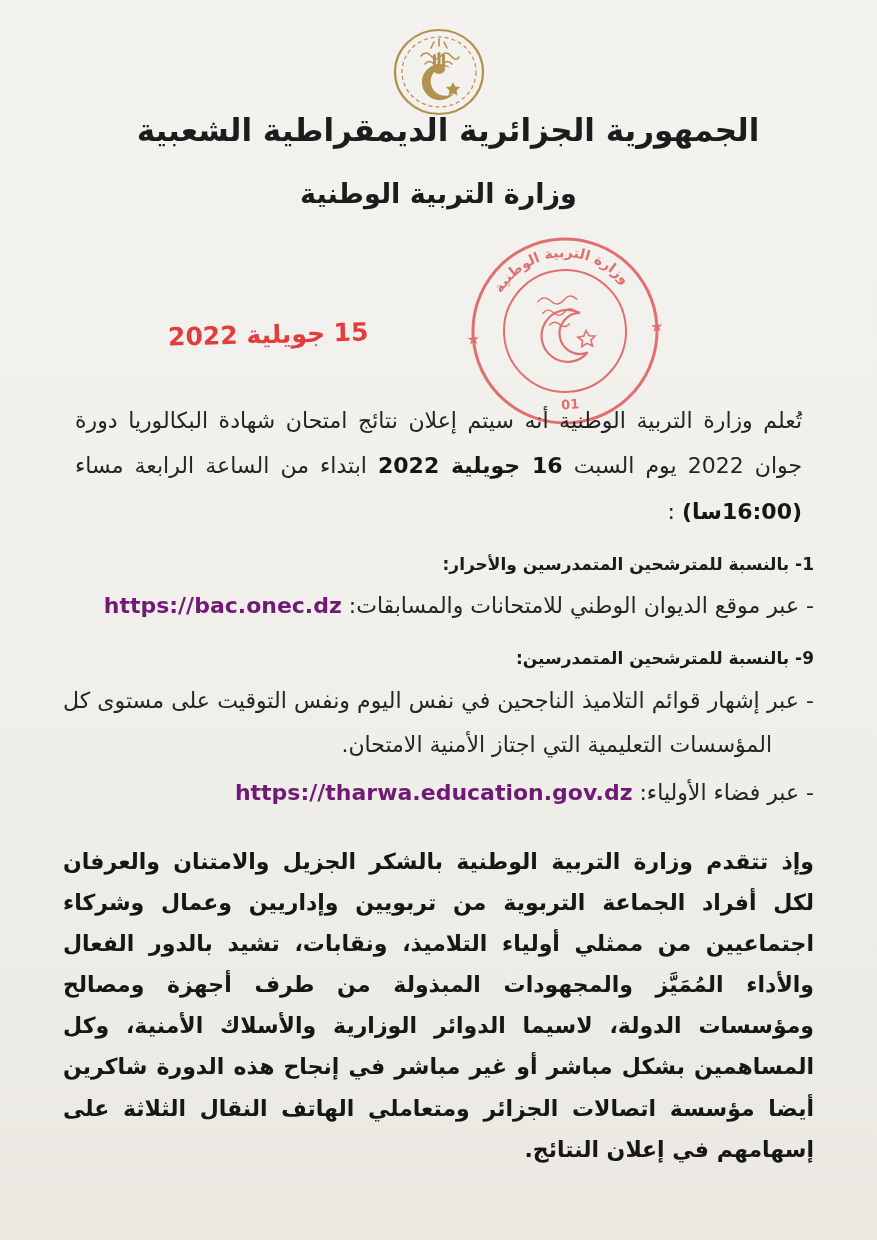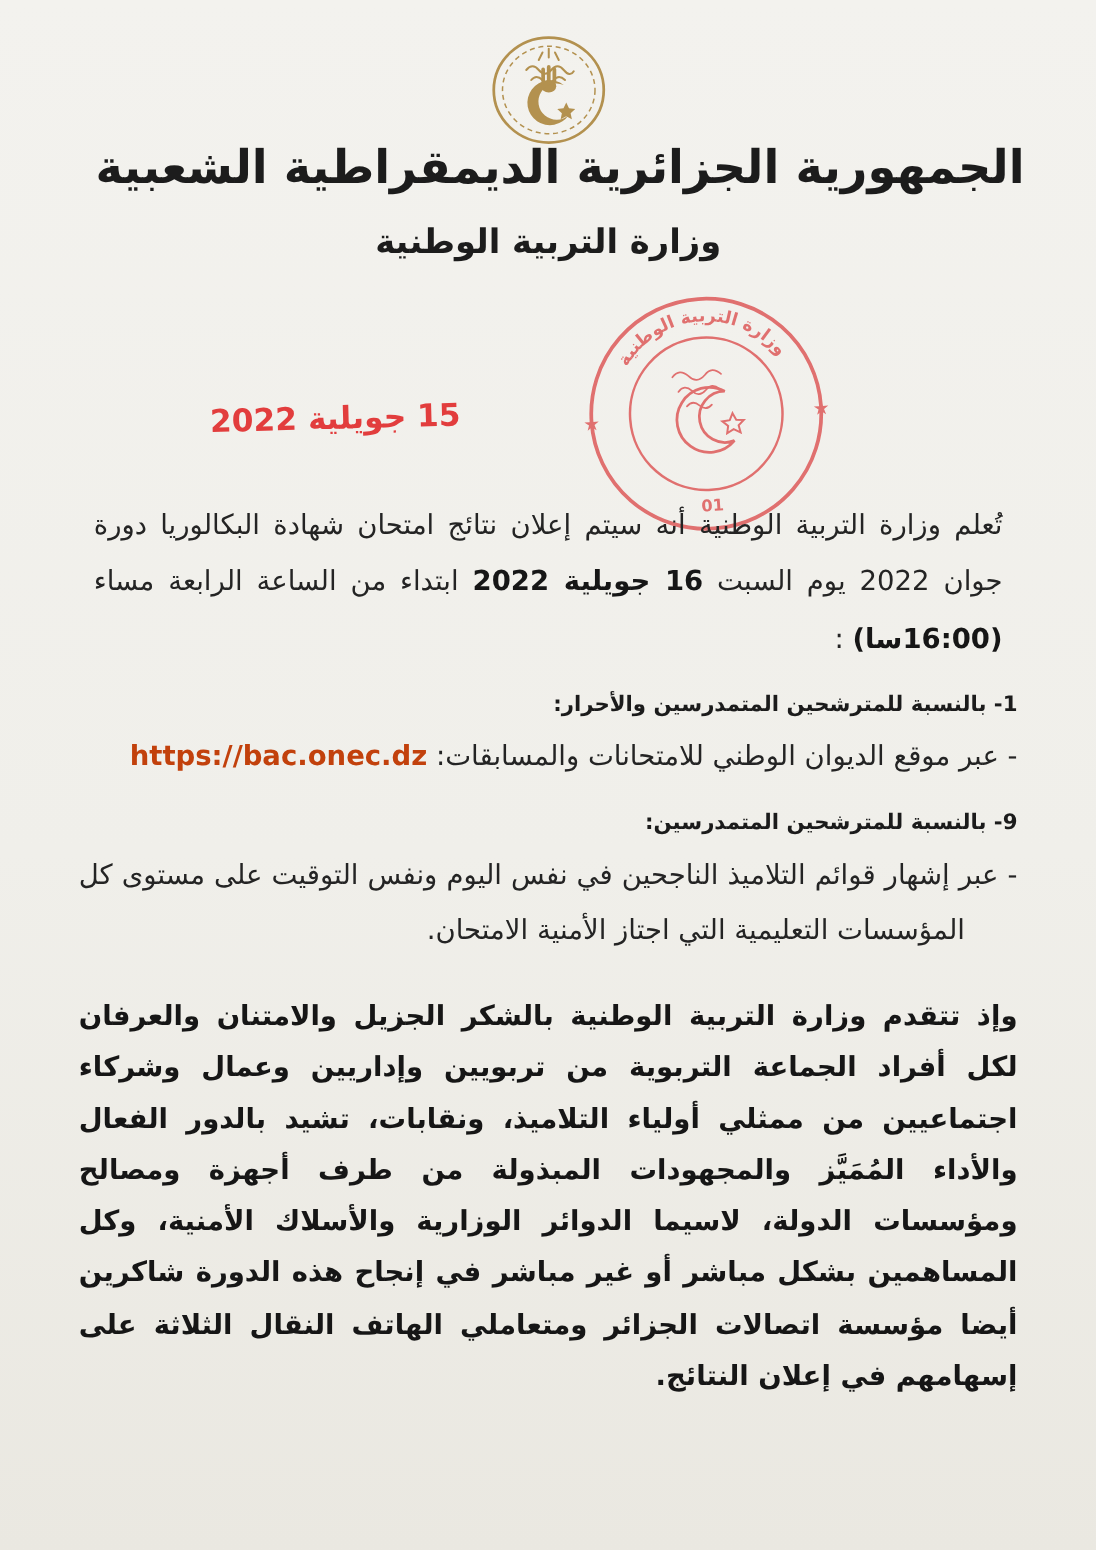--- a/index.html
+++ b/index.html
@@ -6,21 +6,21 @@
   body{
     width:877px;height:1240px;position:relative;overflow:hidden;
     font-family:"DejaVu Sans", sans-serif;
     background:linear-gradient(180deg,#f3f2ee 0%,#f0efea 55%,#eae8e1 100%);
     color:#1f1f1f;
   }
   .page{position:absolute;inset:0;}
   
   .emblem{position:absolute;top:26px;left:50%;transform:translateX(-50%);}
   .hdr-line{position:absolute;left:0;right:0;text-align:center;font-weight:bold;color:#1c1c1c;}
-  .republic{top:112px;font-size:37px;letter-spacing:0;padding-left:19px;}
+  .republic{top:112px;font-size:31px;letter-spacing:0;padding-left:19px;}
   .ministry{top:178px;font-size:27px;}
   
   .doc-title{
     position:absolute;top:246px;left:352px;width:190px;text-align:center;
     font-size:60px;font-weight:bold;color:#262626;line-height:1.2;
   }
   .seal{position:absolute;top:228px;left:462px;opacity:.82;transform:rotate(-4deg);}
   .date-stamp{
     position:absolute;top:320px;left:168px;direction:rtl;
     color:#e23d3d;font-size:25px;font-weight:bold;letter-spacing:1px;
@@ -30,21 +30,21 @@
   .content{
     position:absolute;top:386px;left:0;right:0;padding:0 63px;
     direction:rtl;font-size:22px;color:#242424;
   }
   .intro{line-height:2.06;text-align:justify;margin:12px;}
   .sec-heading{font-weight:bold;font-size:17px;margin:15px 0 4px 0;line-height:1.85;color:#1b1b1b;}
   .bullet{
     margin:2px 0 4px 0;line-height:2.0;text-align:justify;
     padding-right:42px;text-indent:-42px;
   }
-  .ltr{direction:ltr;unicode-bidi:isolate;font-weight:bold;color:#c2410c;}
+  .ltr{direction:ltr;unicode-bidi:isolate;font-weight:bold;color:#701a75;}
   .b{font-weight:bold;color:#161616;}
   .closing{
     margin:26px 0 0 0;line-height:1.87;text-align:justify;
     font-weight:bold;color:#161616;
   }
 </style>
 </head>
 <body>
 
 <div class="page">
@@ -102,17 +102,18 @@
 
     <p class="sec-heading">1- بالنسبة للمترشحين المتمدرسين والأحرار:</p>
 
     <p class="bullet"><span>- عبر موقع الديوان الوطني للامتحانات والمسابقات: </span><span class="ltr">https://bac.onec.dz</span></p>
 
 
     <p class="sec-heading">9- بالنسبة للمترشحين المتمدرسين:</p>
 
     <p class="bullet"><span>- عبر إشهار قوائم التلاميذ الناجحين في نفس اليوم ونفس التوقيت على مستوى كل المؤسسات التعليمية التي اجتاز الأمنية الامتحان.</span></p>
 
+    <p class="bullet"><span>- عبر فضاء الأولياء: </span><span class="ltr">https://tharwa.education.gov.dz</span></p>
 
     <p class="closing">وإذ تتقدم وزارة التربية الوطنية بالشكر الجزيل والامتنان والعرفان لكل أفراد الجماعة التربوية من تربويين وإداريين وعمال وشركاء اجتماعيين من ممثلي أولياء التلاميذ، ونقابات، تشيد بالدور الفعال والأداء المُمَيَّز والمجهودات المبذولة من طرف أجهزة ومصالح ومؤسسات الدولة، لاسيما الدوائر الوزارية والأسلاك الأمنية، وكل المساهمين بشكل مباشر أو غير مباشر في إنجاح هذه الدورة شاكرين أيضا مؤسسة اتصالات الجزائر ومتعاملي الهاتف النقال الثلاثة على إسهامهم في إعلان النتائج.</p>
 
   </div>
 </div>
 
 </body></html>

